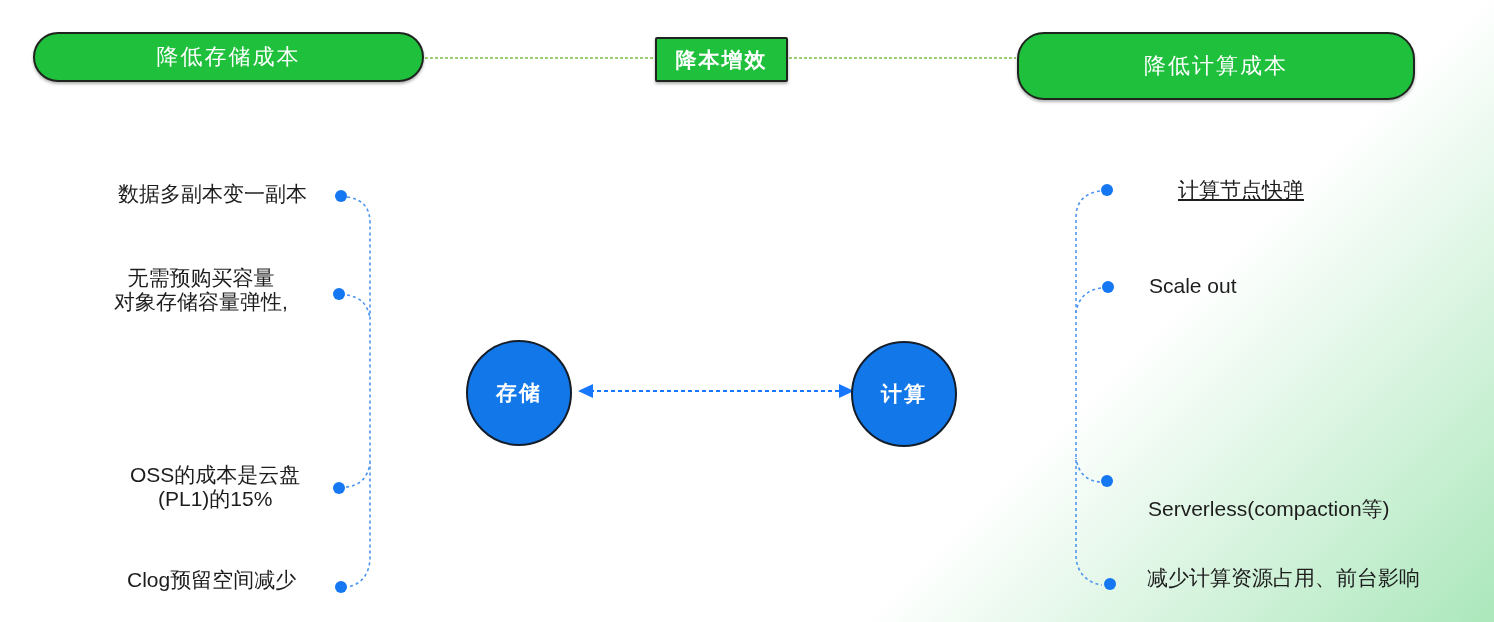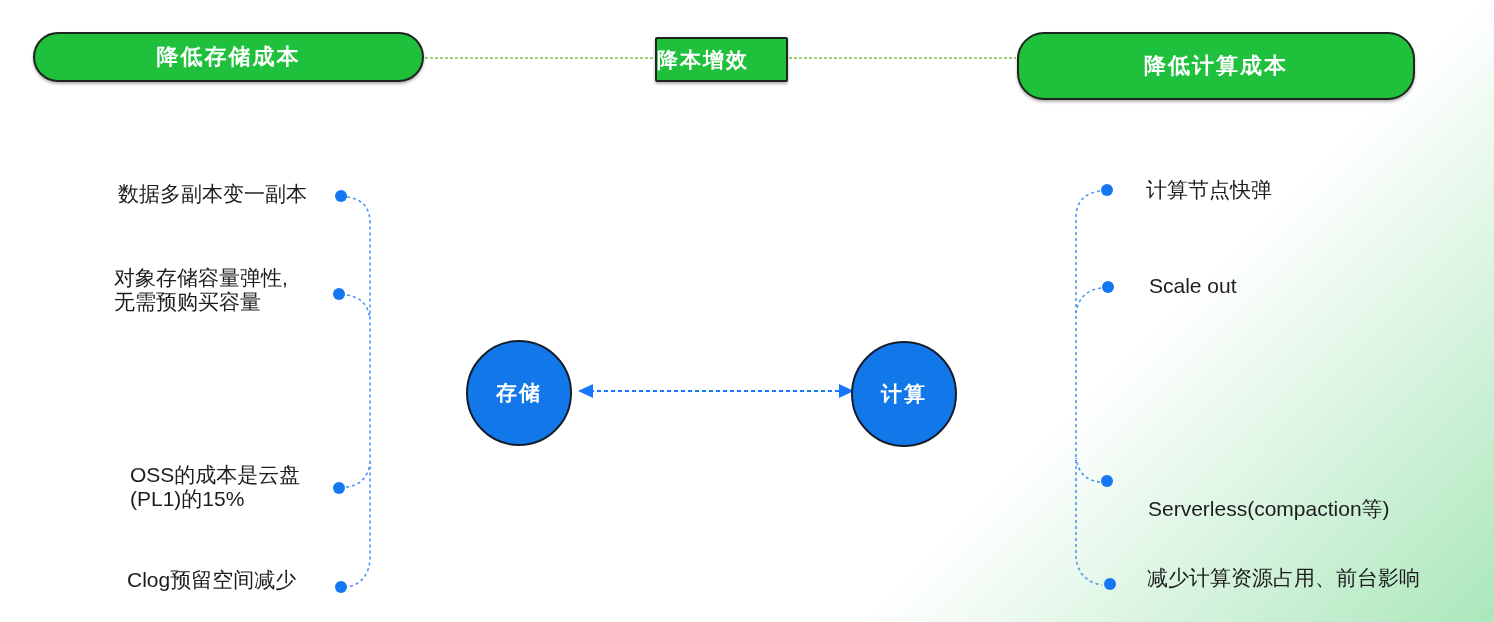--- a/index.html
+++ b/index.html
@@ -19,56 +19,56 @@
   }
   svg.connector-layer { position:absolute; left:0; top:0; }
 
   
   .pill {
     position:absolute;
     background:var(--green,#1ec03c);
     border:2px solid #1f241f;
     border-radius:27px;
     display:flex; align-items:center; justify-content:center;
-    color:#ffffff; font-weight:bold; font-size:22px; letter-spacing:2px;
+    color:#ffffff; font-weight:normal; font-size:22px; letter-spacing:2px;
     box-shadow:0 2px 3px rgba(0,0,0,0.30);
     box-sizing:border-box;
   }
   #left-pill  { left:33px;  top:32px; width:391px; height:50px; }
   #right-pill { left:1017px; top:32px; width:398px; height:68px; }
   .badge {
     position:absolute; left:655px; top:37px; width:133px; height:45px;
     background:var(--green,#1ec03c);
     border:2px solid #1f241f; border-radius:2px;
-    display:flex; align-items:center; justify-content:flex-start;
+    display:flex; align-items:center; justify-content:center;
     color:#ffffff; font-weight:bold; font-size:21px; letter-spacing:2px;
     box-shadow:0 2px 3px rgba(0,0,0,0.30);
     box-sizing:border-box;
   }
 
   
   .node {
     position:absolute; width:106px; height:106px; border-radius:50%;
     background:var(--node_blue,#1277e8);
     border:2.5px solid #141d29;
     display:flex; align-items:center; justify-content:center;
     color:#ffffff; font-weight:bold; font-size:21px; letter-spacing:2px;
     box-sizing:border-box;
     font-family:Liberation Mono, monospace;
   }
   #storage-node { left:466px; top:340px; }
   #compute-node { left:851px; top:341px; }
 
   
-  .item { position:absolute; font-size:21px; line-height:24px; color:var(--text_dark,#1d1d1d); white-space:nowrap; }
+  .item { position:absolute; font-size:21px; line-height:24px; color:var(--text_dark,#1d1d1d); white-space:nowrap;text-align:center; }
   #l1 { left:118px; top:182px; }
   #l2 { left:114px; top:266px; }
   #l3 { left:130px; top:463px; }
   #l4 { left:127px; top:568px; }
-  #r1 { left:1146px; top:178px; }
+  #r1 { left:1178px; top:178px;text-decoration:underline; }
   #r2 { left:1149px; top:274px; }
   #r3 { left:1148px; top:469px;margin-top:28px; }
   #r4 { left:1147px; top:566px; }
 
   
   .green-dash { stroke:var(--dash_green,#9ccf72); stroke-width:2; stroke-dasharray:3 2; fill:none; }
   .brace      { stroke:var(--connector_blue,#4f97f0); stroke-width:1.6; stroke-dasharray:3 3; fill:none; }
   .arrow-line { stroke:var(--arrow_blue,#1677ff); stroke-width:2; stroke-dasharray:4 3; fill:none; }
   .arrow-head { fill:var(--arrow_blue,#1677ff); }
   .bullet     { fill:var(--dot_blue,#1677f2); }
@@ -122,22 +122,22 @@
     <span>存储</span>
   </div>
   <div class="node" id="compute-node">
     <span>计算</span>
   </div>
 
   <div class="item" id="l1">
     <div>数据多副本变一副本</div>
   </div>
   <div class="item" id="l2">
+    <div>无需预购买容量</div>
     <div>对象存储容量弹性,</div>
-    <div>无需预购买容量</div>
   </div>
   <div class="item" id="l3">
     <div>OSS的成本是云盘</div>
     <div>(PL1)的15%</div>
   </div>
   <div class="item" id="l4">
     <div>Clog预留空间减少</div>
   </div>
 
   <div class="item" id="r1">

